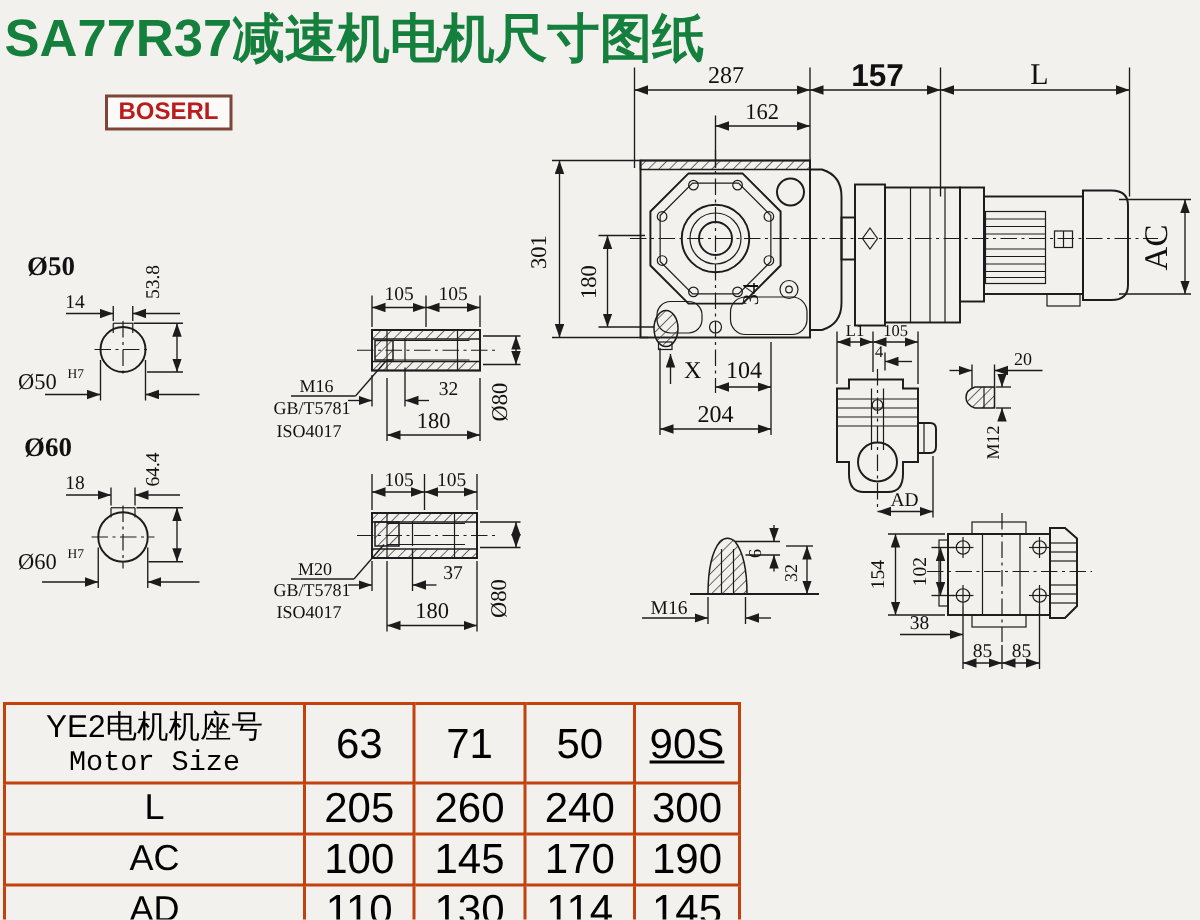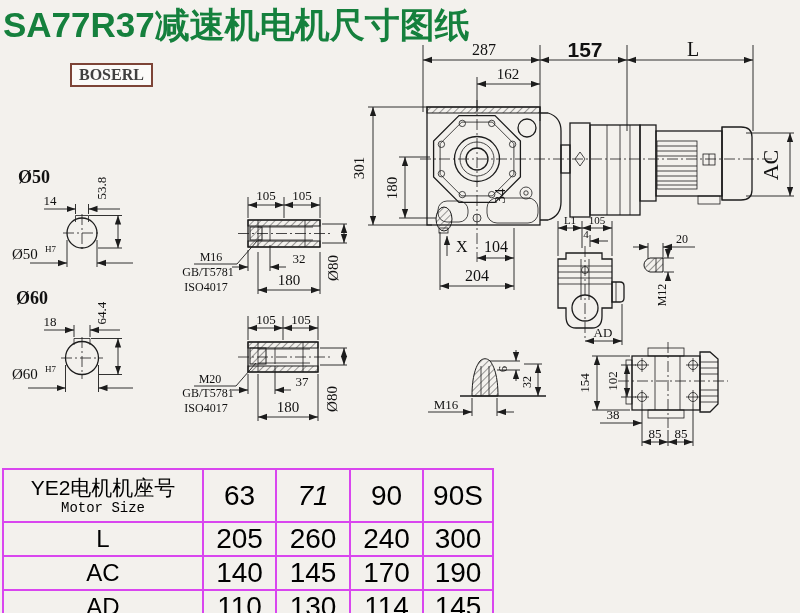--- a/index.html
+++ b/index.html
@@ -2,41 +2,41 @@
 <html><head>
 <meta charset="utf-8">
 <style>
   html,body{margin:0;padding:0;}
   body{width:800px;height:613px;background:#f3f1ed;position:relative;overflow:hidden;
        font-family:"Liberation Sans",sans-serif;}
   .page-title{position:absolute;left:3px;top:2px;font-size:35px;font-weight:bold;color:#15803d;
        letter-spacing:0px;font-family:"Liberation Sans",sans-serif;white-space:nowrap;}
   .logo-box{position:absolute;left:70px;top:63px;border:2px solid #7d4437;background:#fbfaf8;
        padding:1px 7px;}
-  .logo-box span{color:#404040;font-family:Liberation Serif, serif;font-weight:bold;font-size:16px;}
+  .logo-box span{color:#b91c1c;font-family:Liberation Sans, sans-serif;font-weight:bold;font-size:16px;}
   svg{position:absolute;left:0;top:0;}
   .s{stroke:#1c1c1c;fill:none;stroke-width:1.3;}
   .t{stroke:#1c1c1c;fill:none;stroke-width:0.8;}
   .d{stroke:#1c1c1c;fill:none;stroke-width:0.9;}
   .cl{stroke:#1c1c1c;fill:none;stroke-width:0.8;stroke-dasharray:11 3 2 3;}
   .hz{fill:url(#h);stroke:#1c1c1c;stroke-width:1;}
   text{fill:#111;font-family:"Liberation Serif",serif;}
   .ds{font-size:15px;} .ds16{font-size:16px;} .ds13{font-size:13px;} .ds12{font-size:12px;}
   .ds11{font-size:11px;}
   .b157{font-family:"Liberation Sans",sans-serif;font-weight:bold;font-size:21px;}
   .big{font-size:20px;} .ac{font-size:22px;} .lbl18{font-size:18px;font-weight:600;}
   .sup{font-size:9px;}
   
   .dim-table{position:absolute;left:2px;top:468px;border-collapse:collapse;table-layout:fixed;}
-  .dim-table td{border:2px solid #d946ef;text-align:center;vertical-align:middle;
+  .dim-table td{border:2px solid #c2410c;text-align:center;vertical-align:middle;
       font-size:24px;color:#000;padding:0;background:transparent;}
   .dim-table .hcell{font-size:21px;line-height:1.2;}
-  .dim-table .hcell .en{font-family:"Liberation Mono",monospace;font-size:14px;}
+  .dim-table .hcell .en{font-family:"Liberation Mono",monospace;font-size:19px;}
   .dim-table .num{font-size:28px;}
-  .c0{width:198px;} .c1{width:71px;} .c2{width:72px;font-style:italic;} .c3{width:71px;} .c4{width:68px;}
+  .c0{width:198px;} .c1{width:71px;} .c2{width:72px;} .c3{width:71px;} .c4{width:68px;text-decoration:underline;}
   .r0{height:53px;} .r1{height:27px;} .r2{height:27px;} .r3{height:26px;}
 </style>
 </head>
 <body>
 
 <div class="page-title">SA77R37减速机电机尺寸图纸</div>
 <div class="logo-box">
   <span>BOSERL</span>
 </div>
 
@@ -412,33 +412,33 @@
 
 <table class="dim-table">
   <tbody>
       <tr class="r0">
     <td class="c0 hcell">
       <div>YE2电机机座号</div>
       <div class="en">Motor Size</div>
     </td>
     <td class="c1 num">63</td>
     <td class="c2 num">71</td>
-    <td class="c3 num">90</td>
+    <td class="c3 num">50</td>
     <td class="c4 num">90S</td>
   </tr>
   <tr class="r1">
     <td>L</td>
     <td class="num">205</td>
     <td class="num">260</td>
     <td class="num">240</td>
     <td class="num">300</td>
   </tr>
   <tr class="r2">
     <td>AC</td>
-    <td class="num">140</td>
+    <td class="num">100</td>
     <td class="num">145</td>
     <td class="num">170</td>
     <td class="num">190</td>
   </tr>
   <tr class="r3">
     <td>AD</td>
     <td class="num">110</td>
     <td class="num">130</td>
     <td class="num">114</td>
     <td class="num">145</td>

